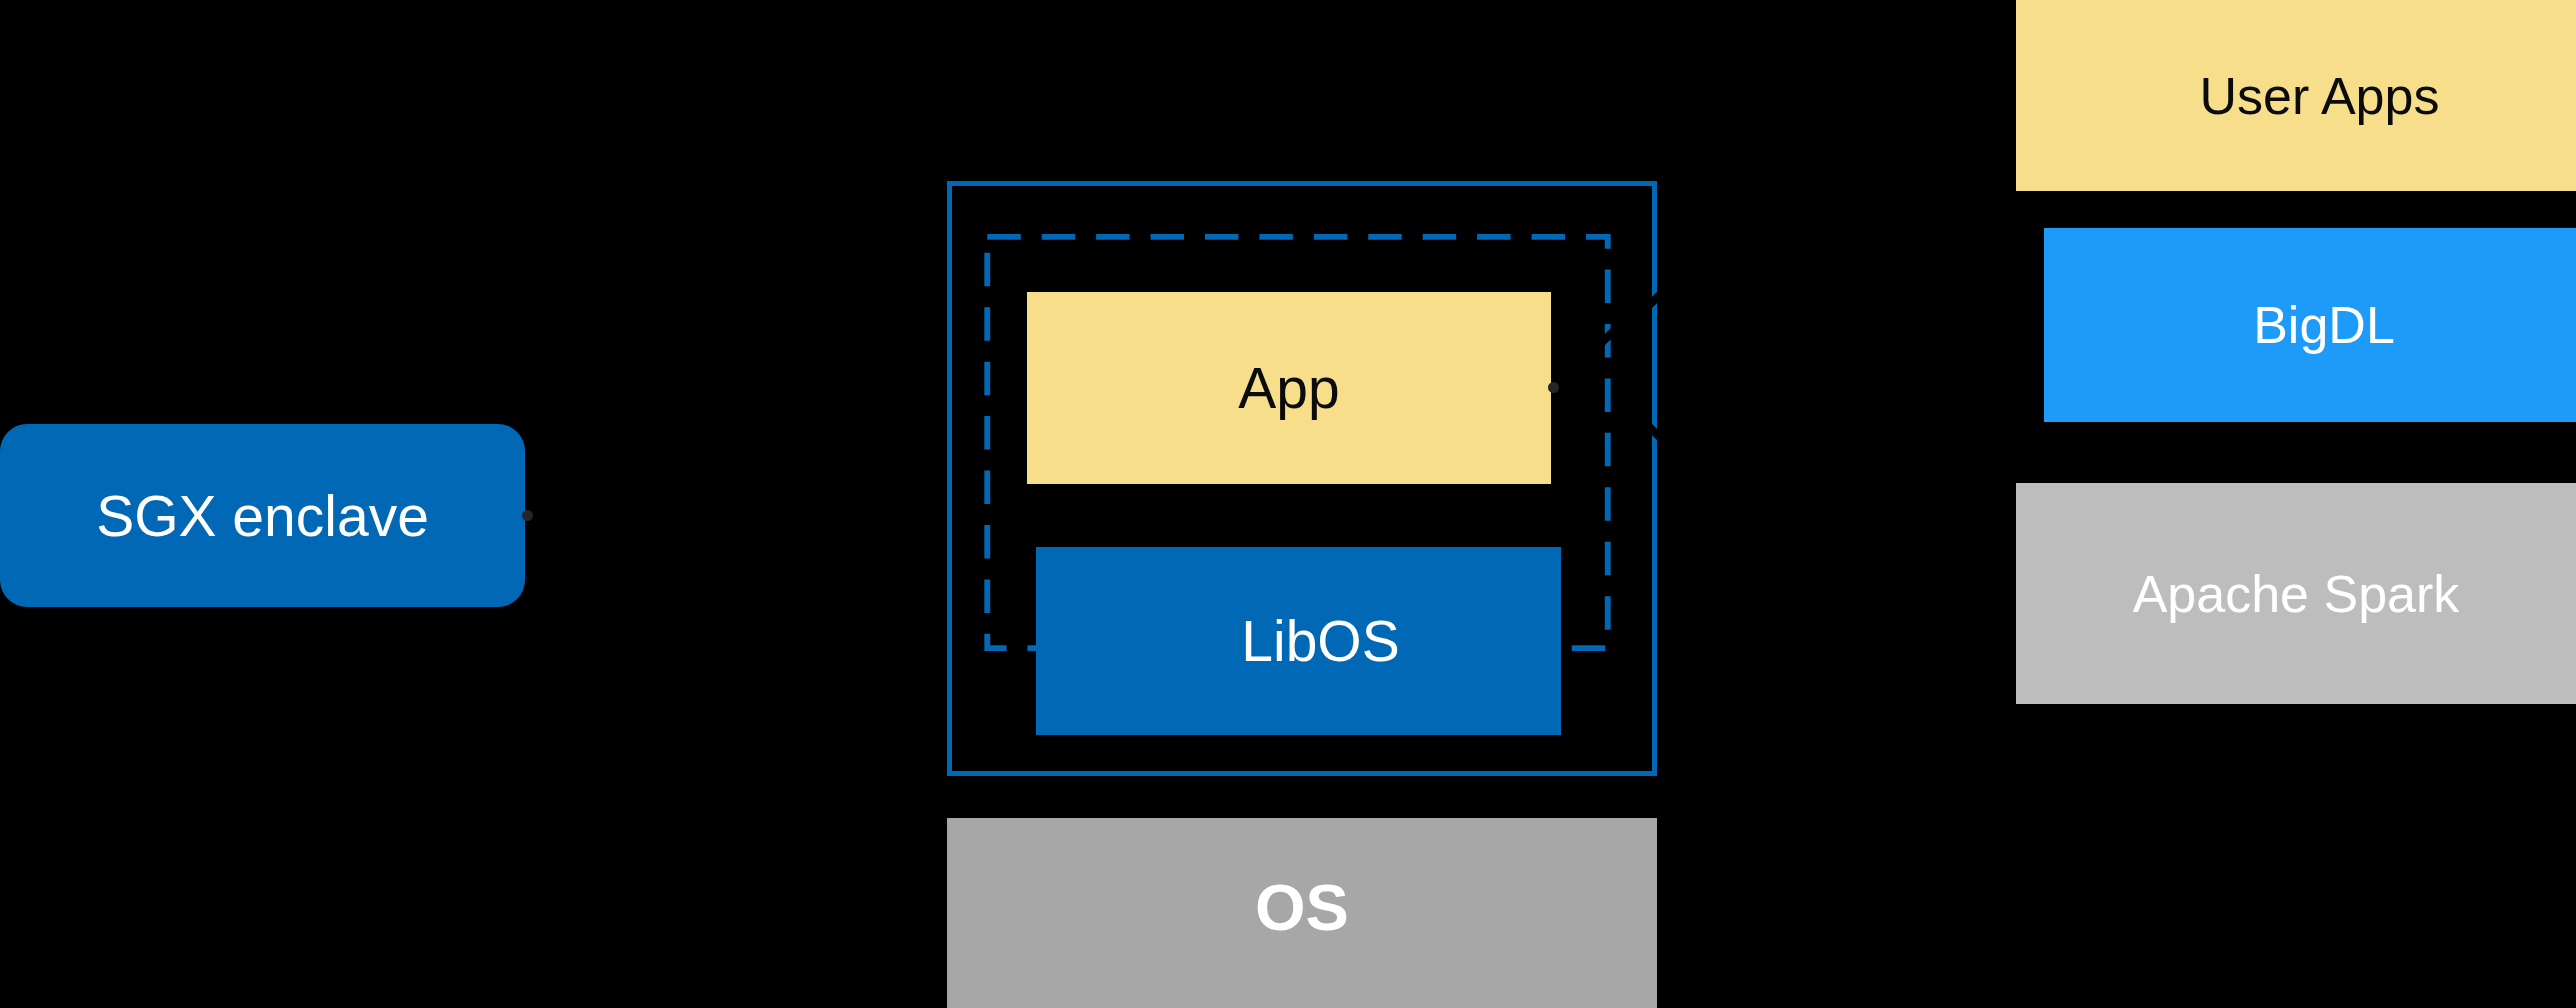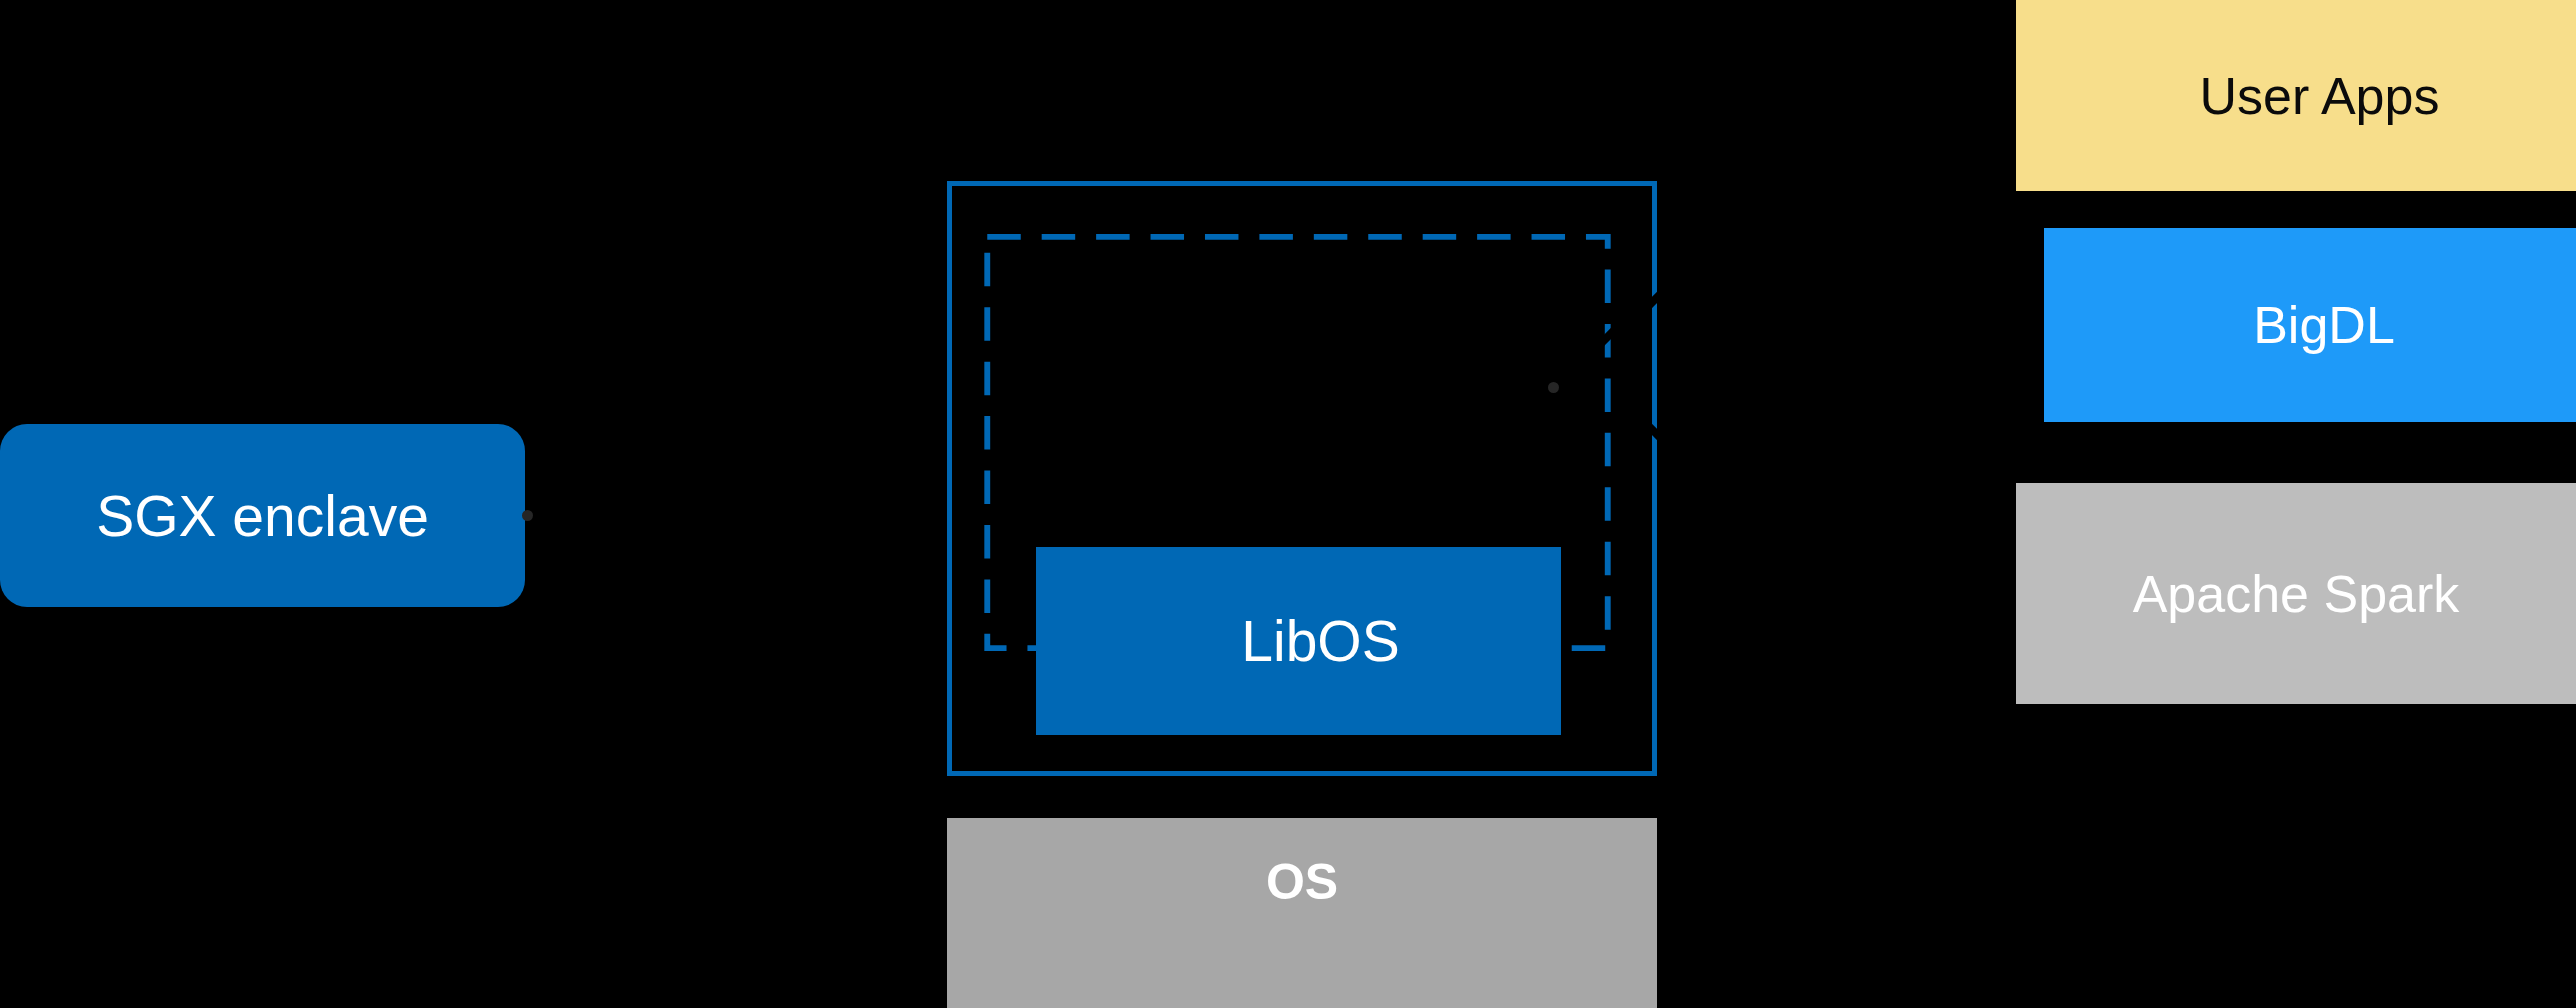--- a/index.html
+++ b/index.html
@@ -50,23 +50,23 @@
   #app-box {
     left: 1027px; top: 292px; width: 524px; height: 192px;
     font-size: 57px;
   }
   #libos-box {
     left: 1036px; top: 547px; width: 525px; height: 188px;
     font-size: 57px;
   }
   #os-box {
     left: 947px; top: 818px; width: 710px; height: 190px;
-    font-size: 50px; font-weight: bold;
+    font-size: 65px; font-weight: bold;
     align-items: flex-start;
-    padding-top: 35px;
+    padding-top: 52px;
   }
 
   
   #user-apps-box {
     left: 2016px; top: 0px; width: 560px; height: 191px;
     font-size: 52px;
     padding-left: 47px;
   }
   #bigdl-box {
     left: 2016px; top: 228px; width: 560px; height: 194px;
@@ -108,20 +108,23 @@
   </div>
 
   <div id="remnant-dot-sgx" class="remnant-dot" style="background: rgb(38, 38, 38);"></div>
 
   <div id="enclave-border"></div>
 
   <svg id="dashed-border-svg" viewBox="0 0 748 498">
     <rect x="3.5" y="3.5" width="741" height="491" fill="none" stroke-width="7" stroke-dasharray="40 25" stroke="#0068B5"></rect>
   </svg>
 
+  <div id="app-box" class="box label-black" style="background: rgb(247, 222, 139);">
+    <span>App</span>
+  </div>
 
   <div id="remnant-dot-app" class="remnant-dot" style="background: rgb(38, 38, 38);"></div>
 
   <div id="libos-box" class="box label-white" style="background: rgb(0, 104, 181); padding-left: 44px;">
     <span>LibOS</span>
   </div>
 
   <div id="os-box" class="box label-white" style="background: rgb(167, 167, 167);">
     <span>OS</span>
   </div>

